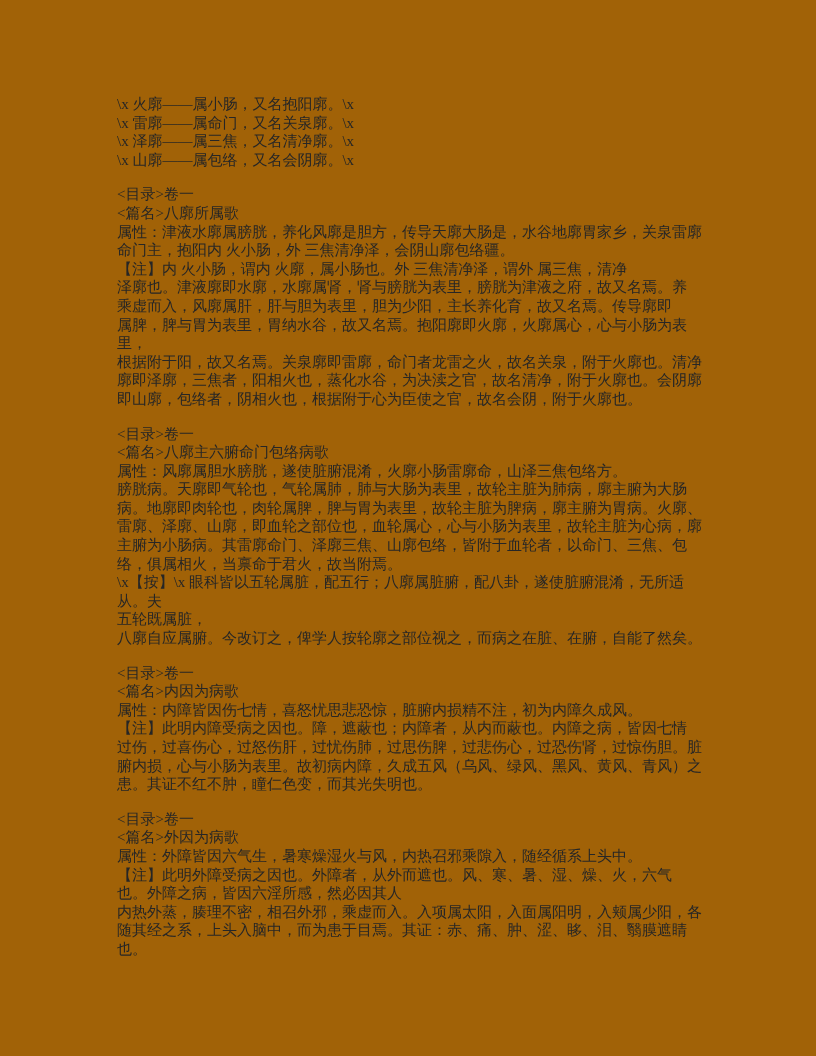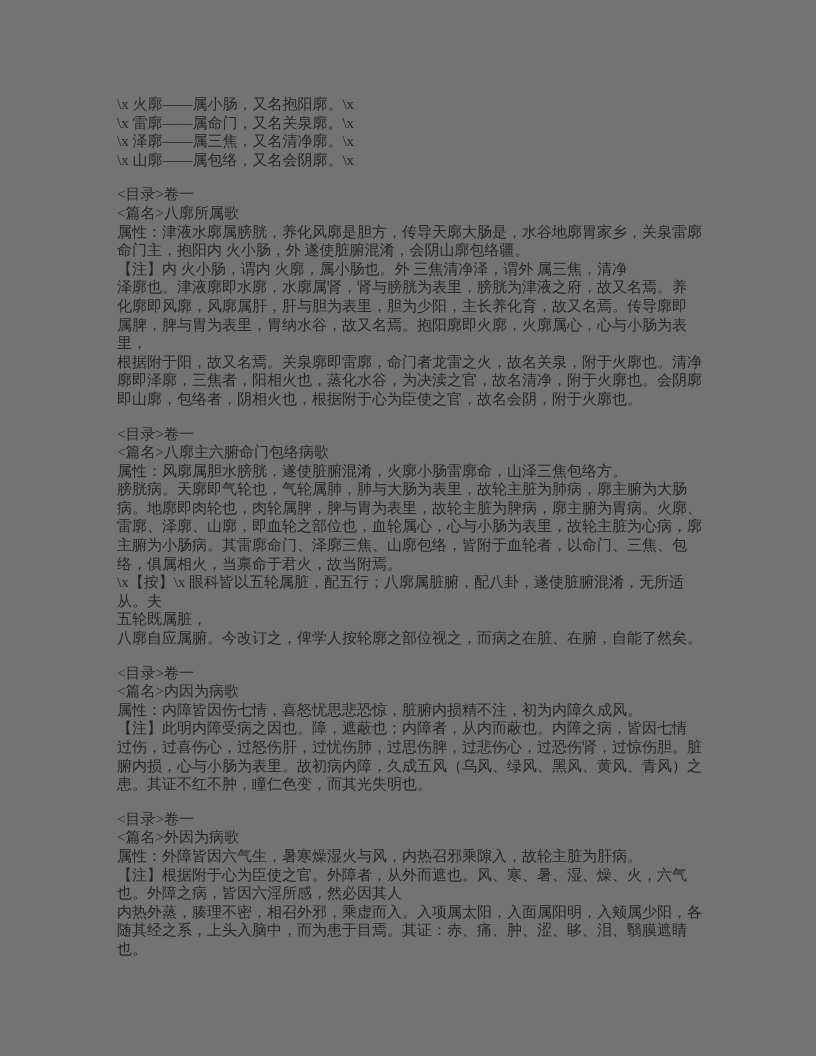--- a/index.html
+++ b/index.html
@@ -5,21 +5,21 @@
   html, body {
     margin: 0;
     padding: 0;
     background: #ffffff;
   }
   .page {
     position: relative;
     width: 816px;
     height: 1056px;
     box-sizing: border-box;
-    background: #737373;
+    background: #a16207;
     padding: 95px 110px 0 117px;
     overflow: hidden;
     font-family: "Liberation Serif", "DejaVu Serif", serif;
     font-size: 15px;
     line-height: 18.6px;
     color: #262626;
   }
   .block { margin: 0 0 16px 0; }
   .block:last-child { margin-bottom: 0; }
   .line {
@@ -37,24 +37,24 @@
     <div class="line">\x 火廓——属小肠，又名抱阳廓。\x</div>
     <div class="line">\x 雷廓——属命门，又名关泉廓。\x</div>
     <div class="line">\x 泽廓——属三焦，又名清净廓。\x</div>
     <div class="line">\x 山廓——属包络，又名会阴廓。\x</div>
   </section>
 
   <section class="block">
     <div class="line">&lt;目录&gt;卷一</div>
     <div class="line">&lt;篇名&gt;八廓所属歌</div>
     <div class="line">属性：津液水廓属膀胱，养化风廓是胆方，传导天廓大肠是，水谷地廓胃家乡，关泉雷廓</div>
-    <div class="line">命门主，抱阳内 火小肠，外 遂使脏腑混淆，会阴山廓包络疆。</div>
+    <div class="line">命门主，抱阳内 火小肠，外 三焦清净泽，会阴山廓包络疆。</div>
     <div class="line">【注】内 火小肠，谓内 火廓，属小肠也。外 三焦清净泽，谓外 属三焦，清净</div>
     <div class="line">泽廓也。津液廓即水廓，水廓属肾，肾与膀胱为表里，膀胱为津液之府，故又名焉。养</div>
-    <div class="line">化廓即风廓，风廓属肝，肝与胆为表里，胆为少阳，主长养化育，故又名焉。传导廓即</div>
+    <div class="line">乘虚而入，风廓属肝，肝与胆为表里，胆为少阳，主长养化育，故又名焉。传导廓即</div>
     <div class="line">属脾，脾与胃为表里，胃纳水谷，故又名焉。抱阳廓即火廓，火廓属心，心与小肠为表里，</div>
     <div class="line">根据附于阳，故又名焉。关泉廓即雷廓，命门者龙雷之火，故名关泉，附于火廓也。清净</div>
     <div class="line">廓即泽廓，三焦者，阳相火也，蒸化水谷，为决渎之官，故名清净，附于火廓也。会阴廓</div>
     <div class="line">即山廓，包络者，阴相火也，根据附于心为臣使之官，故名会阴，附于火廓也。</div>
   </section>
 
   <section class="block">
     <div class="line">&lt;目录&gt;卷一</div>
     <div class="line">&lt;篇名&gt;八廓主六腑命门包络病歌</div>
     <div class="line">属性：风廓属胆水膀胱，遂使脏腑混淆，火廓小肠雷廓命，山泽三焦包络方。</div>
@@ -74,20 +74,20 @@
     <div class="line">属性：内障皆因伤七情，喜怒忧思悲恐惊，脏腑内损精不注，初为内障久成风。</div>
     <div class="line">【注】此明内障受病之因也。障，遮蔽也；内障者，从内而蔽也。内障之病，皆因七情</div>
     <div class="line">过伤，过喜伤心，过怒伤肝，过忧伤肺，过思伤脾，过悲伤心，过恐伤肾，过惊伤胆。脏</div>
     <div class="line">腑内损，心与小肠为表里。故初病内障，久成五风（乌风、绿风、黑风、黄风、青风）之</div>
     <div class="line">患。其证不红不肿，瞳仁色变，而其光失明也。</div>
   </section>
 
   <section class="block">
     <div class="line">&lt;目录&gt;卷一</div>
     <div class="line">&lt;篇名&gt;外因为病歌</div>
-    <div class="line">属性：外障皆因六气生，暑寒燥湿火与风，内热召邪乘隙入，故轮主脏为肝病。</div>
-    <div class="line">【注】根据附于心为臣使之官。外障者，从外而遮也。风、寒、暑、湿、燥、火，六气</div>
+    <div class="line">属性：外障皆因六气生，暑寒燥湿火与风，内热召邪乘隙入，随经循系上头中。</div>
+    <div class="line">【注】此明外障受病之因也。外障者，从外而遮也。风、寒、暑、湿、燥、火，六气</div>
     <div class="line">也。外障之病，皆因六淫所感，然必因其人</div>
     <div class="line">内热外蒸，腠理不密，相召外邪，乘虚而入。入项属太阳，入面属阳明，入颊属少阳，各</div>
     <div class="line">随其经之系，上头入脑中，而为患于目焉。其证：赤、痛、肿、涩、眵、泪、翳膜遮睛也。</div>
   </section>
 
 </main>
 
 </body></html>

